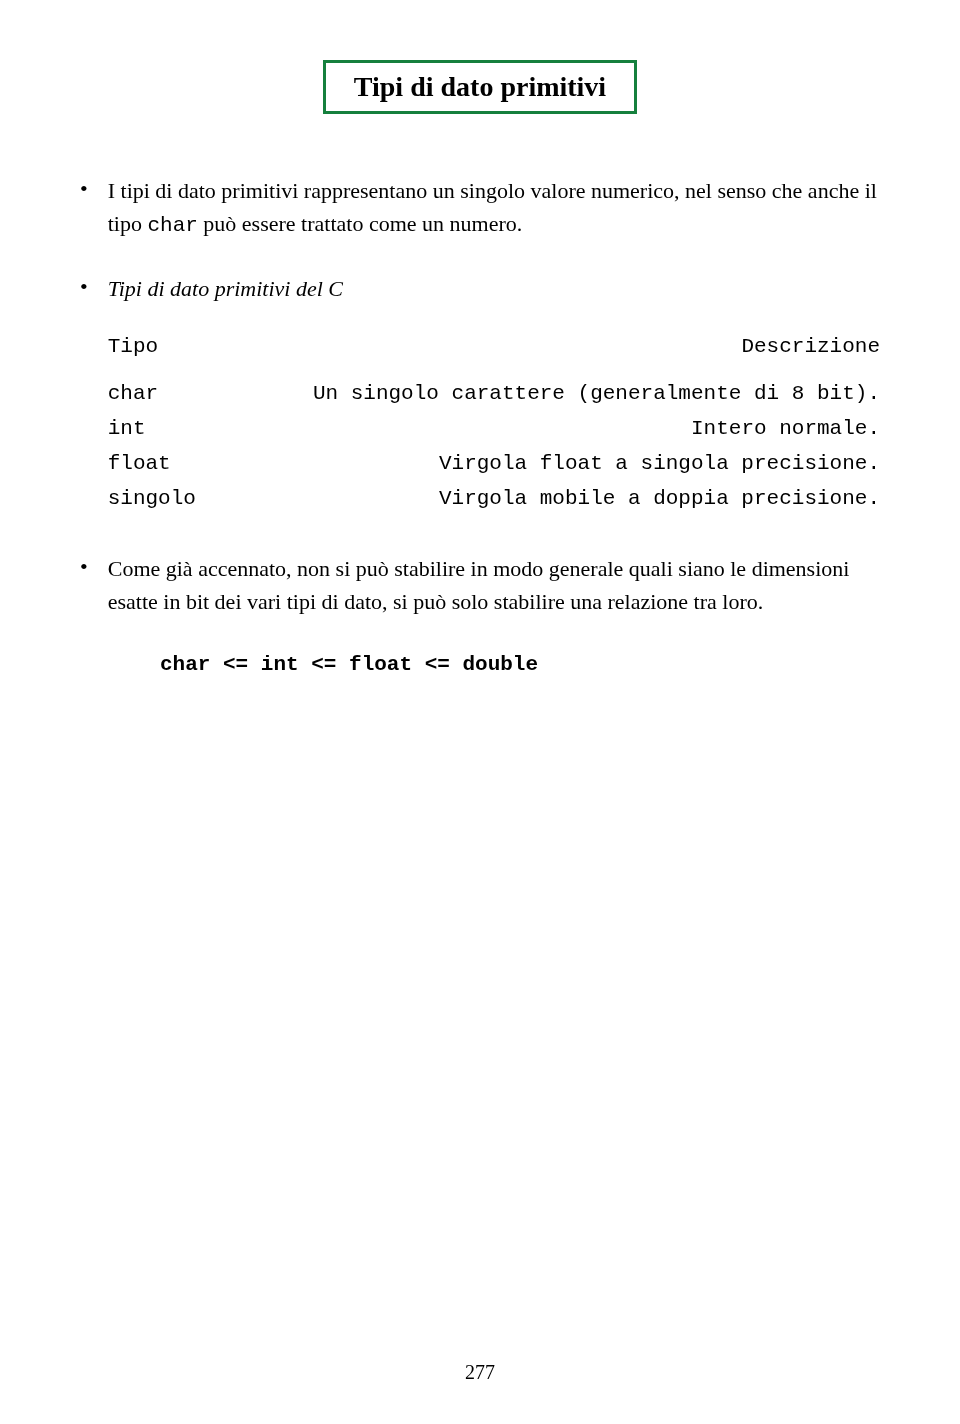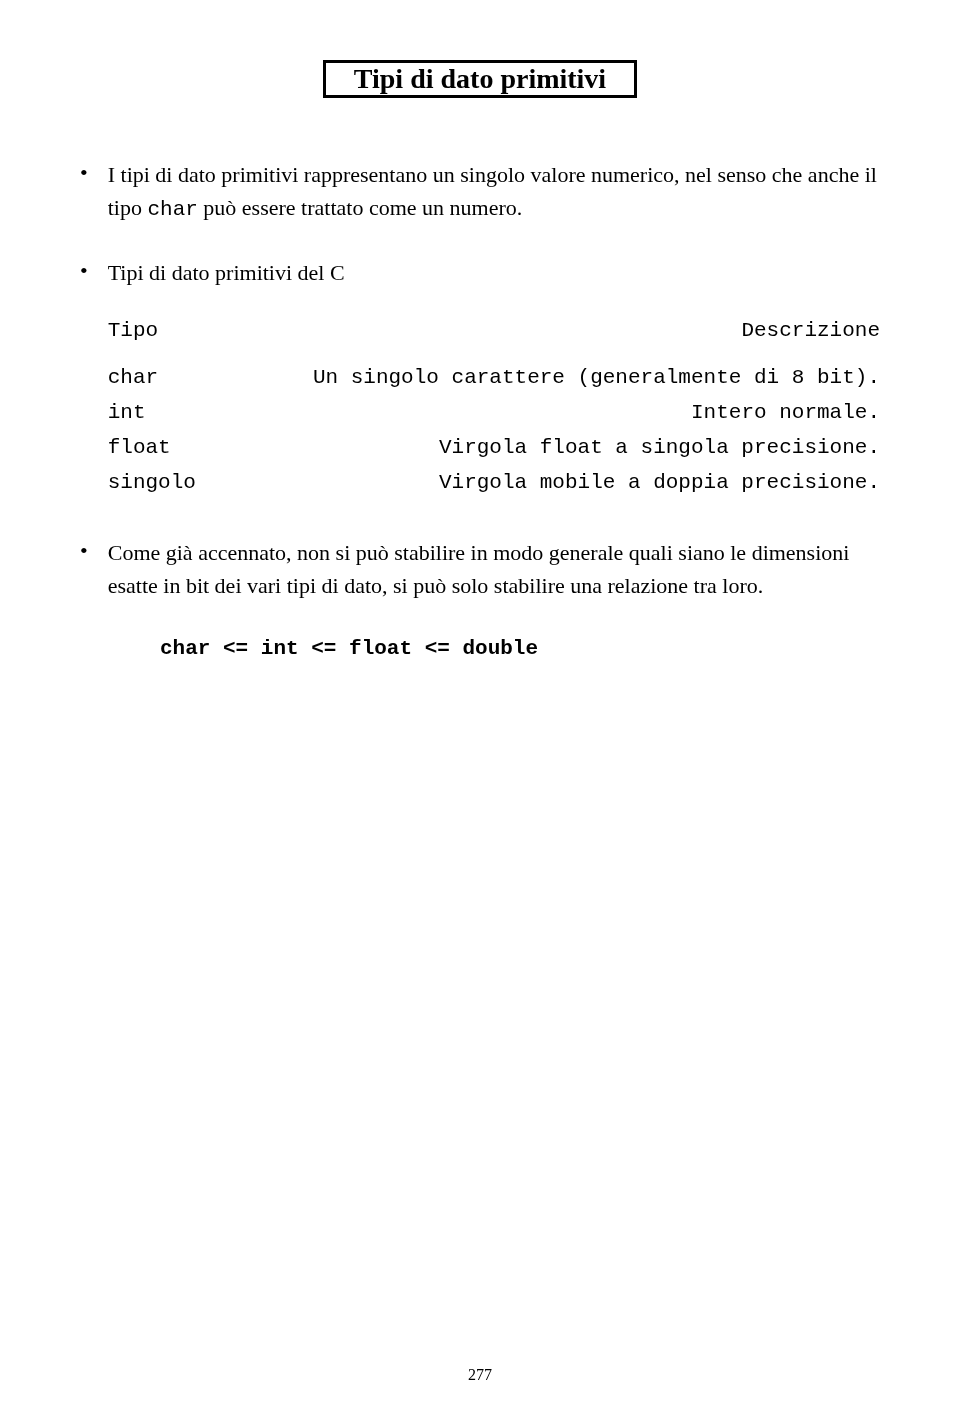--- a/index.html
+++ b/index.html
@@ -18,23 +18,23 @@
     }
 
     .page {
       width: 960px;
       min-height: 1424px;
       padding: 60px 80px 60px 80px;
       position: relative;
     }
 
     .title-box {
-      border: 3px solid #000000;
+      border: 3px solid #15803d;
       display: inline-block;
-      padding: 0 28px;
+      padding: 8px 28px;
       margin: 0 auto 60px auto;
       display: flex;
       justify-content: center;
       width: fit-content;
       margin: 0 auto 60px auto;
     }
 
     .title-text {
       font-size: 28px;
       font-weight: bold;
@@ -122,21 +122,21 @@
       margin-top: 35px;
       margin-left: 80px;
       font-weight: bold;
     }
 
     .page-number {
       position: absolute;
       bottom: 40px;
       left: 50%;
       transform: translateX(-50%);
-      font-size: 16px;
+      font-size: 20px;
       font-family: 'Times New Roman', Times, serif;
     }
   </style>
 </head>
 <body>
 
 <div class="page">
 
   <div class="title-wrapper">
     <div class="title-box">
@@ -147,21 +147,21 @@
   <div class="bullet-item">
     <span class="bullet-dot">•</span>
     <div class="bullet-content-block">
       <span class="bullet-text">I tipi di dato primitivi rappresentano un singolo valore numerico, nel senso che anche il tipo </span><span class="bullet-text mono">char</span><span class="bullet-text"> può essere trattato come un numero.</span>
     </div>
   </div>
 
   <div class="bullet-item">
     <span class="bullet-dot">•</span>
     <div class="bullet-content-block">
-      <div class="bullet-text" style="margin-bottom: 22px;">Tipi di dato primitivi del C</div>
+      <div class="bullet-text" style="margin-bottom: 22px; font-style: italic;">Tipi di dato primitivi del C</div>
 
       <div class="table-section">
 
         <div class="table-header-row">
           <div class="col-tipo">Tipo</div>
           <div class="col-desc">Descrizione</div>
         </div>
 
         <div class="table-data-row">
           <div class="col-tipo">char</div>

